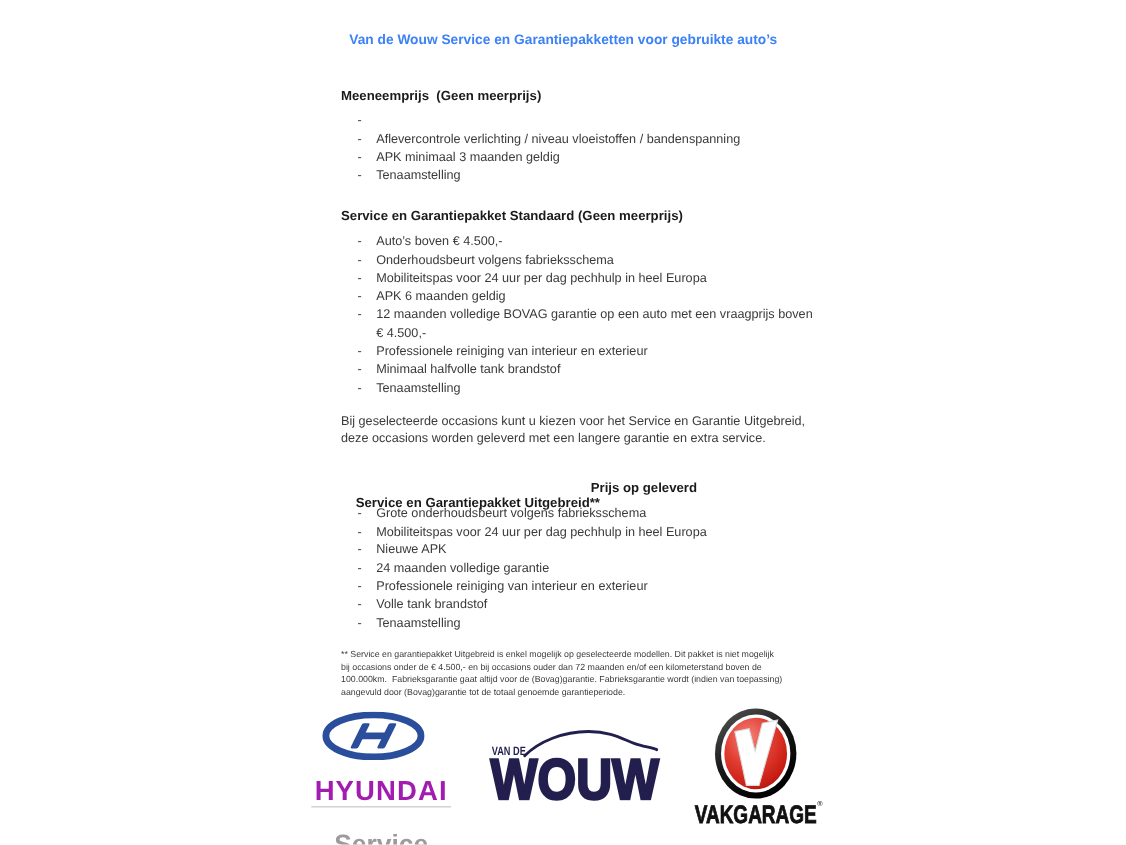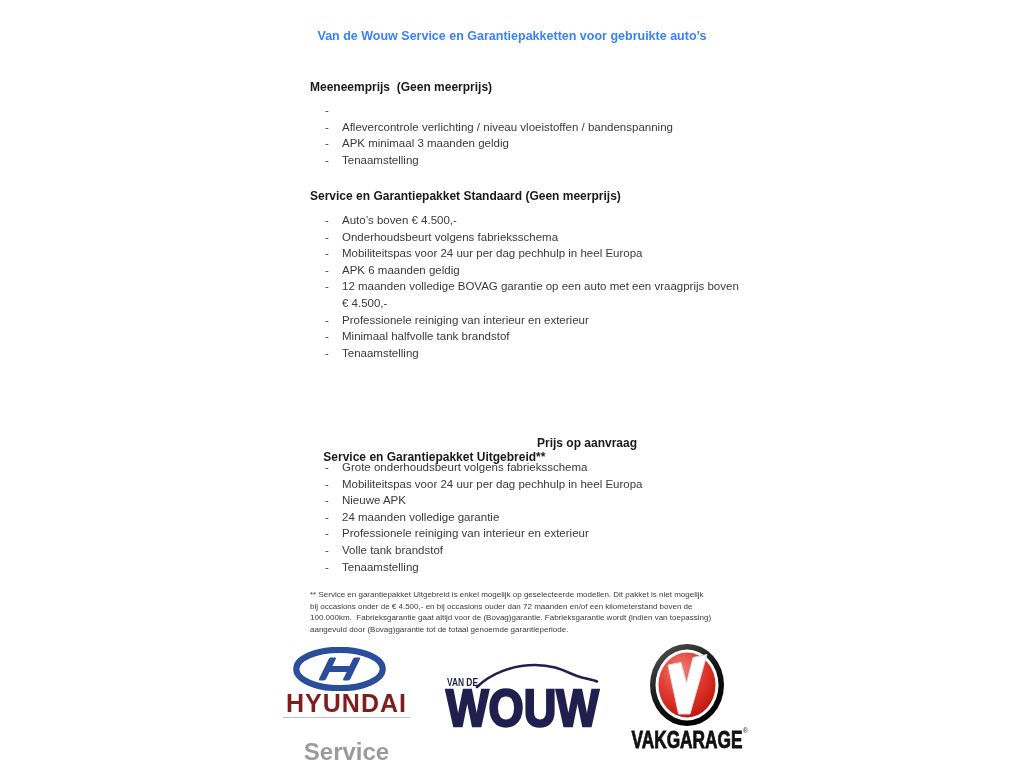--- a/index.html
+++ b/index.html
@@ -27,22 +27,22 @@
     position:absolute; left:310px; top:375px; font-size:11.5px;
     line-height:16.4px; white-space:pre-wrap; color:#3a3a3a;
   }
   .footnote {
     position:absolute; left:310px; top:589px; width:430px;
     font-size:8px; line-height:11.7px; white-space:pre-wrap; color:#3a3a3a;
   }
   
   .hyundai-logo { position:absolute; left:283px; top:647px; width:127px; text-align:center; }
   .hyundai-logo svg { display:block; margin:0 auto 0 9px; }
-  .hy-word { font-size:25px; font-weight:bold; letter-spacing:1px; color:#7f1d1d;
-             line-height:24px; margin-top:0; white-space:nowrap; }
+  .hy-word { font-size:25px; font-weight:bold; letter-spacing:1px; color:#a21caf;
+             line-height:24px; margin-top:16px; white-space:nowrap; }
   .hy-divider { height:1px; background:#c2c2c4; margin:2px 0 1px 0; }
   .hy-service { font-size:24px; font-weight:bold; color:#9b9b9d; line-height:24px;margin-top:22px; }
   .wouw-logo { position:absolute; left:444px; top:660px; }
   .wouw-navy { fill:#221f4e; }
   .wouw-stroke { stroke:#221f4e; }
   .vakgarage-logo { position:absolute; left:630px; top:637px; }
 </style>
 </head>
 <body>
 
@@ -99,24 +99,26 @@
       <li>
       <span class="dash">-</span>
       <span class="item-text">Minimaal halfvolle tank brandstof</span>
     </li>
       <li>
       <span class="dash">-</span>
       <span class="item-text">Tenaamstelling</span>
     </li>
     </ul>
 
+  <div class="para">Bij geselecteerde occasions kunt u kiezen voor het Service en Garantie Uitgebreid,
+deze occasions worden geleverd met een langere garantie en extra service.</div>
 
   <div class="heading" style="top:436px;">
     <span>Service en Garantiepakket Uitgebreid**</span>
-    <span class="price-label">Prijs op aanvraag</span>
+    <span class="price-label">Prijs op geleverd</span>
   </div>
   <ul class="blist" style="top:459px;">
       <li>
       <span class="dash">-</span>
       <span class="item-text">Grote onderhoudsbeurt volgens fabrieksschema</span>
     </li>
       <li>
       <span class="dash">-</span>
       <span class="item-text">Mobiliteitspas voor 24 uur per dag pechhulp in heel Europa</span>
     </li>

